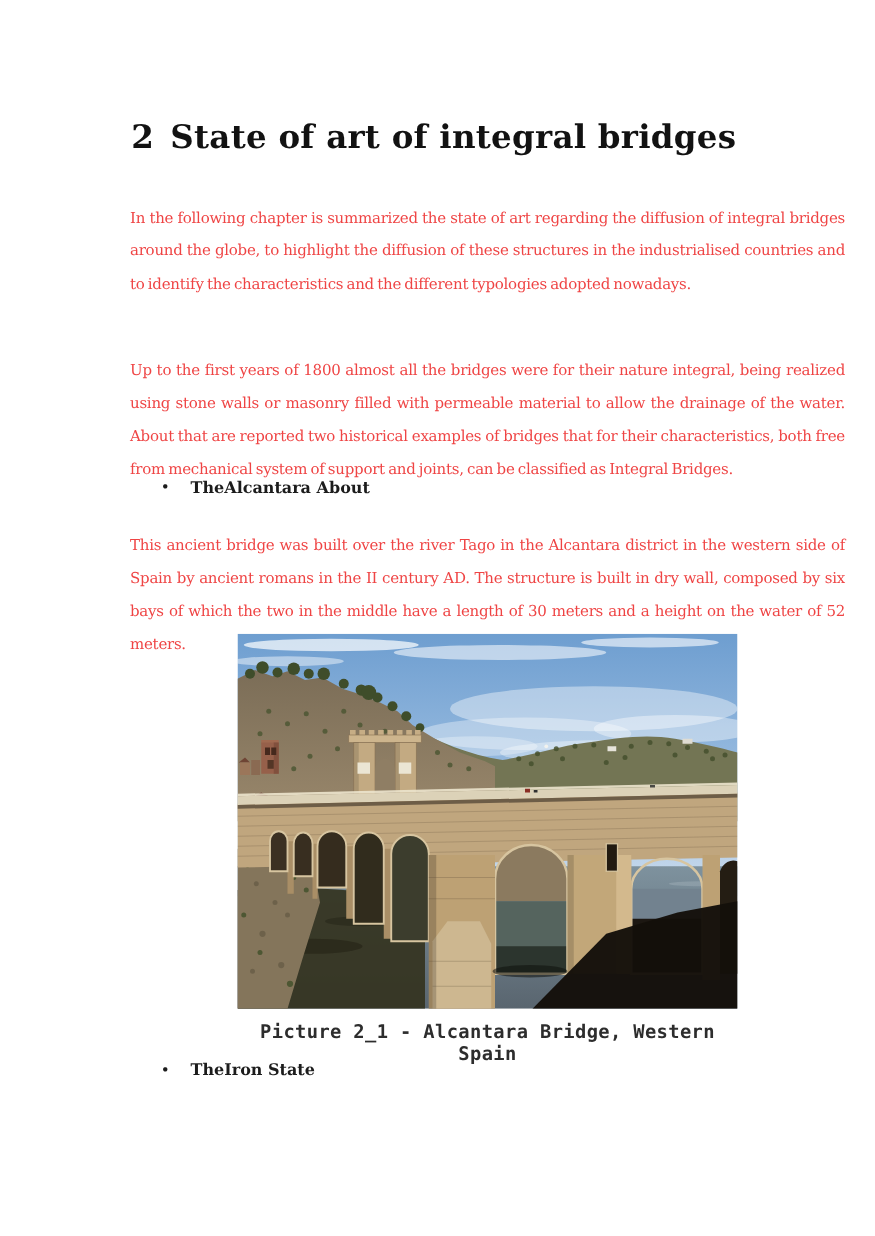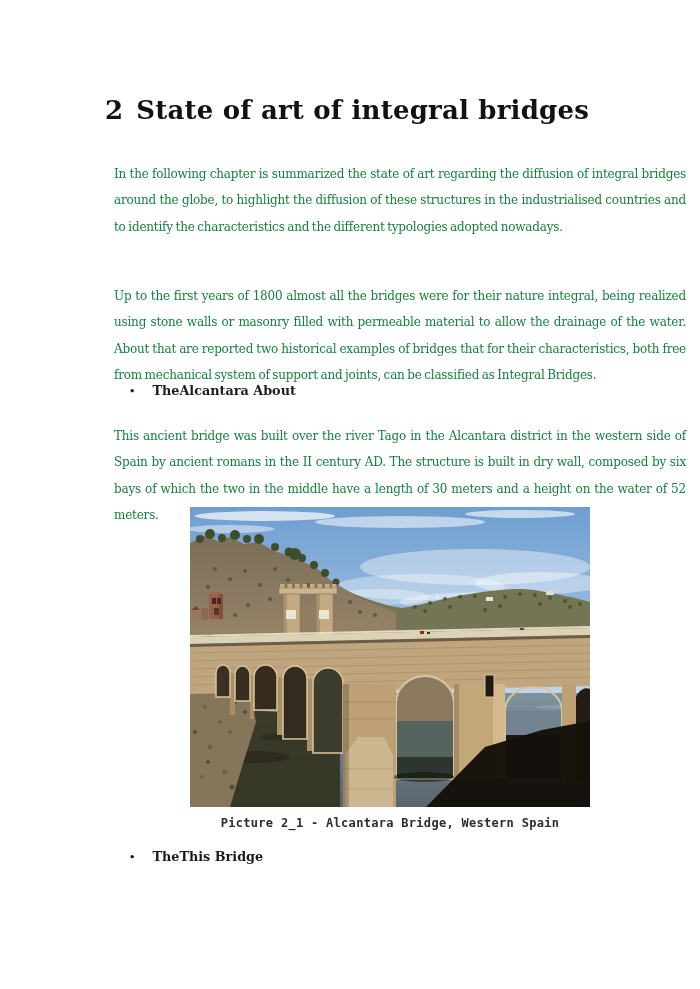--- a/index.html
+++ b/index.html
@@ -1,32 +1,32 @@
 <!DOCTYPE html>
 <html><head>
 <meta charset="utf-8">
 <style>
   html,body{margin:0;padding:0;background:#ffffff;}
   .page{position:relative;width:700px;height:989px;background:#ffffff;overflow:hidden;
         font-family:"DejaVu Serif","Liberation Serif",serif;color:#1a1a1a;margin-left:40px;}
   .heading{position:absolute;left:65px;top:78px;font-size:26px;font-weight:700;color:#121212;
            letter-spacing:.2px;white-space:nowrap;}
   .heading .num{margin-right:13px;}
-  .para{position:absolute;left:74px;width:572px;text-align:justify;font-size:12px;
-        line-height:26.4px;word-spacing:-1px;letter-spacing:-.2px;color:#15803d;}
+  .para{position:absolute;left:64px;width:572px;text-align:justify;font-size:12px;
+        line-height:26.4px;word-spacing:-1px;letter-spacing:-.2px;color:#ef4444;}
   .p1{top:149px;} .p2{top:219px;} .p3{top:271px;} .p4{top:411px;}
   .it{}
   .bullet{position:absolute;left:89px;display:flex;align-items:baseline;font-weight:700;
           font-size:12.8px;color:#1c1c1c;}
   .bullet .mark{font-size:10px;margin-right:17px;transform:translateY(-1px);}
   .b1{top:383px;} .b2{top:849px;}
   .figure{position:absolute;left:150px;top:507px;width:400px;height:300px;}
   .figure svg{display:block;}
   .caption{position:absolute;left:150px;top:816px;width:400px;text-align:center;
-           font-family:"DejaVu Sans Mono","Liberation Mono",monospace;font-size:12px;
+           font-family:"DejaVu Sans Mono","Liberation Mono",monospace;font-size:15px;
            font-weight:700;color:#2d2d2d;letter-spacing:.3px;}
   .pagenum{position:absolute;left:0;top:918px;width:700px;text-align:center;
            font-family:"DejaVu Sans Mono","Liberation Mono",monospace;font-size:11.5px;
            color:#3f4956;}
 </style>
 </head>
 <body>
 
 <div class="page">
 
@@ -295,17 +295,17 @@
         <path d="M236,300 L295,240 L352,223 L400,214 L400,300 Z" opacity=".97" fill="#14100a"></path>
       </g>
     </svg>
   </div>
 
   <div class="caption">Picture 2_1 - Alcantara Bridge, Western Spain</div>
 
   <div class="bullet b2">
       <span class="mark">•</span>
       <span>The </span>
-      <span class="it">This Bridge</span>
+      <span class="it">Iron State</span>
     </div>
 
 
 </div>
 
 </body></html>

